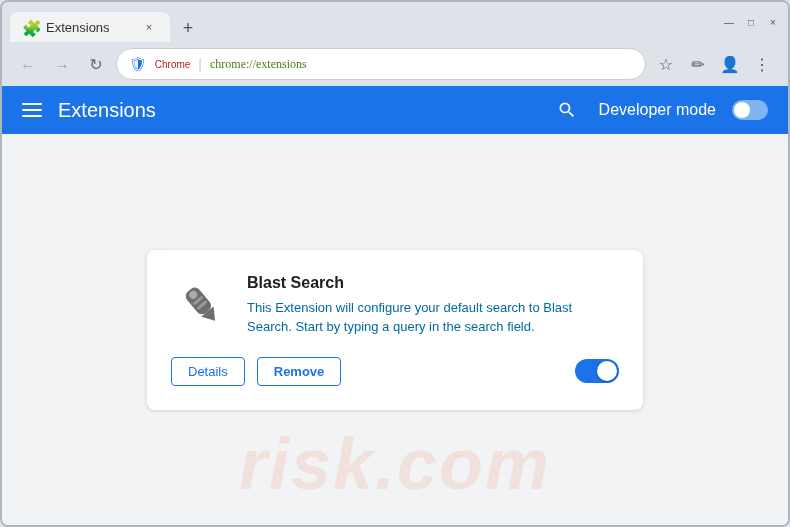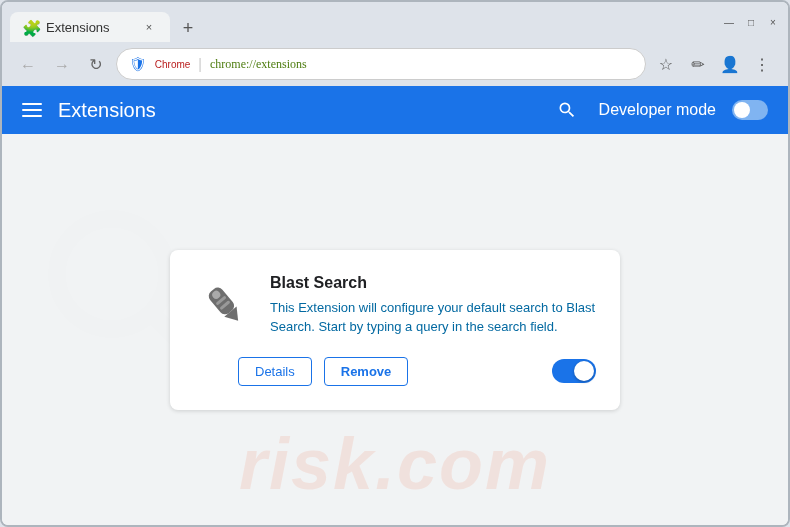--- a/index.html
+++ b/index.html
@@ -287,21 +287,21 @@
       color: #f08060;
       opacity: 0.15;
       letter-spacing: 2px;
     }
 
     
     .extension-card {
       background: #fff;
       border-radius: 8px;
       box-shadow: 0 1px 4px rgba(0,0,0,0.15);
-      width: 450px;
+      width: 496px;
       padding: 24px;
       position: relative;
       z-index: 1;
     }
 
     .card-header {
       display: flex;
       align-items: flex-start;
       gap: 16px;
       margin-bottom: 20px;
@@ -346,21 +346,20 @@
 
     .btn-details {
       border: 1px solid #1a73e8;
       background: #fff;
       color: #1a73e8;
       border-radius: 4px;
       padding: 6px 16px;
       font-size: 13px;
       cursor: pointer;
       font-weight: 500;
-      margin-left: 44px;
     }
 
     .btn-remove {
       border: 1px solid #1a73e8;
       background: #fff;
       color: #1a73e8;
       border-radius: 4px;
       padding: 6px 16px;
       font-size: 13px;
       cursor: pointer;

